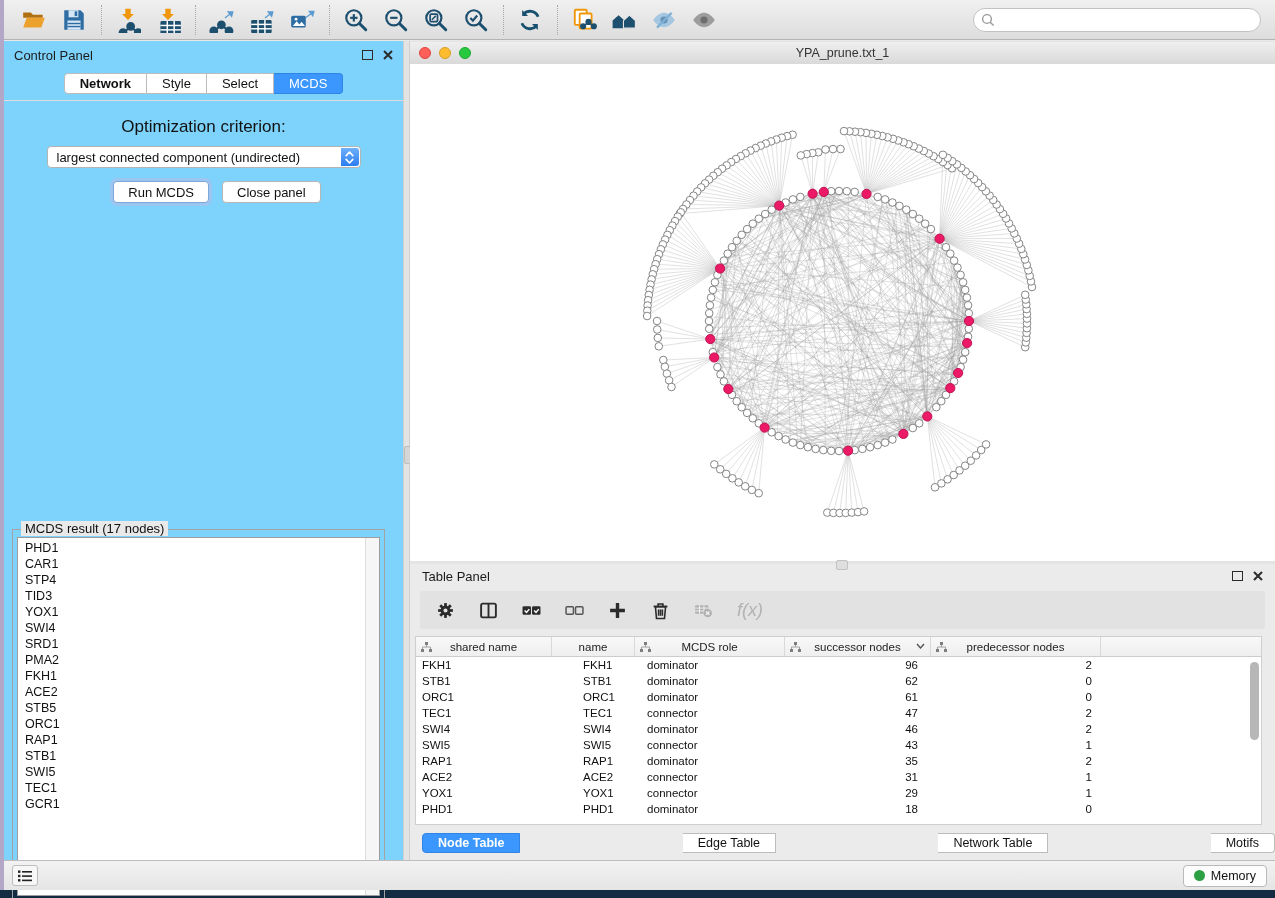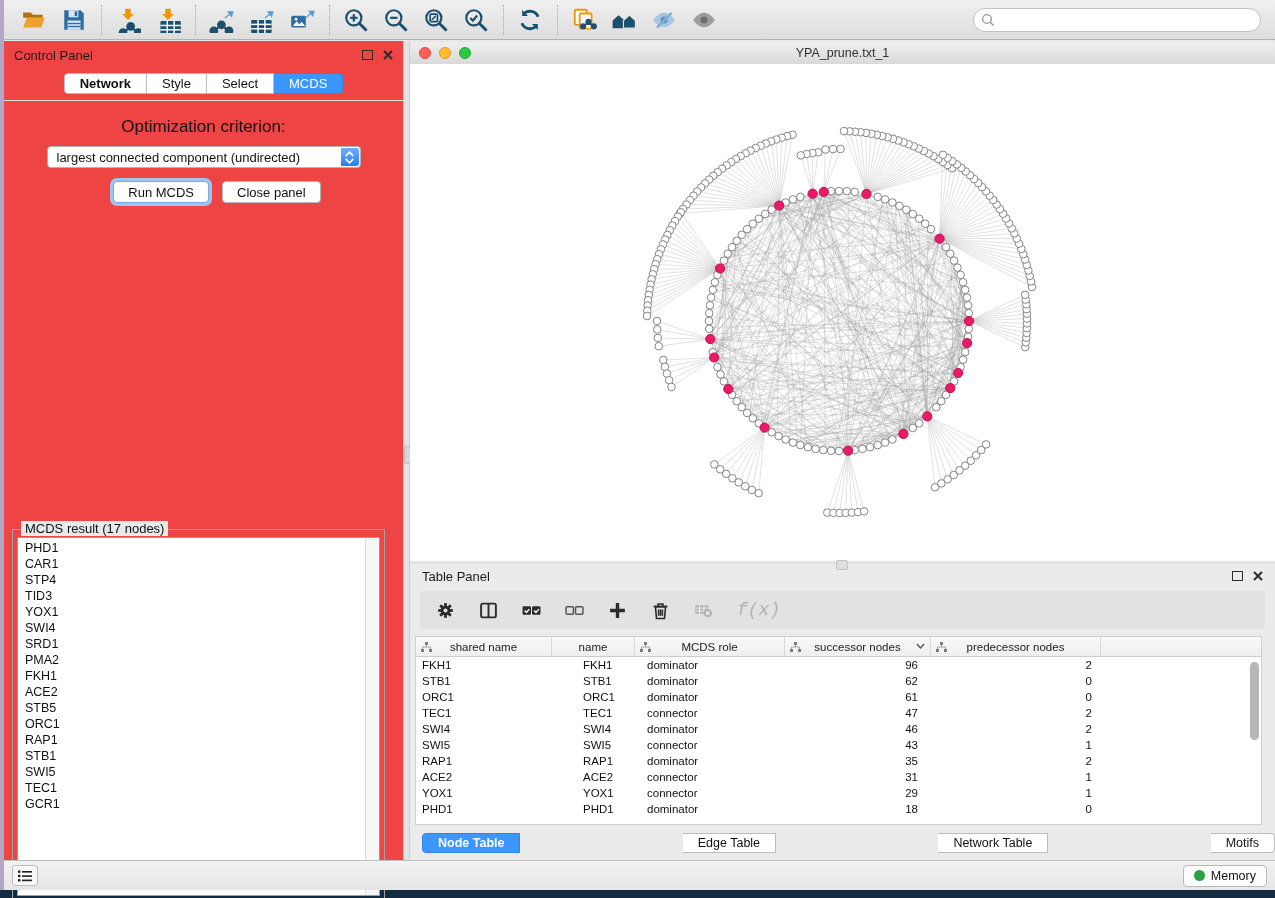--- a/index.html
+++ b/index.html
@@ -18,21 +18,21 @@
   .tb-group{display:flex;align-items:center;gap:6px;padding:0 6px;}
   .tb-sep{width:1px;height:30px;border-left:1px dotted #a8a8a8;margin:0 3px;}
   .tb-btn{width:34px;height:32px;border:none;background:transparent;padding:3px;cursor:pointer;}
   .tb-btn svg{width:26px;height:26px;display:block;}
   .search-wrap{position:absolute;right:14px;top:8px;}
   .search-input{width:288px;height:24px;border:1px solid #c2c2c2;border-radius:13px;
     background:#fff;box-sizing:border-box;padding:0 8px 0 26px;font-size:12px;outline:none;}
   .search-icon{position:absolute;left:8px;top:5px;width:14px;height:14px;}
 
   
-  .control-panel{position:absolute;left:0;top:41px;width:399px;bottom:30px;background:#ef4444;}
+  .control-panel{position:absolute;left:0;top:41px;width:399px;bottom:30px;background:#7dd3fc;}
   .cp-header{height:28px;display:flex;align-items:center;padding:0 10px;font-size:13px;color:#1b1b1b;}
   .panel-icons{margin-left:auto;display:flex;align-items:center;gap:10px;}
   .float-icon{width:9px;height:8px;border:1.6px solid #2b2b2b;display:inline-block;background:transparent;cursor:pointer;}
   .close-icon{width:10px;height:10px;display:inline-block;cursor:pointer;}
   .close-icon svg{display:block;}
   .seg{display:flex;}
   .seg-btn{height:21px;padding:0 15px;background:#fff;border:1px solid #bcbcbc;border-left:none;
     font-size:13px;color:#111;cursor:pointer;font-family:inherit;}
   .seg-btn:first-child{border-left:1px solid #bcbcbc;border-radius:4px 0 0 4px;font-weight:bold;}
   .seg-btn:last-child{border-radius:0 4px 4px 0;}
@@ -84,21 +84,21 @@
   .n-hub{fill:var(--hub);stroke:#c11254;stroke-width:1;}
 
   
   .table-panel{position:absolute;left:0;top:523px;right:0;bottom:0;background:#ebebeb;}
   .tp-header{height:24px;display:flex;align-items:center;padding:0 12px;font-size:13px;color:#1b1b1b;}
   .tp-toolbar{margin:3px 10px 0;height:38px;background:#e2e2e2;border-radius:3px;
     display:flex;align-items:center;gap:20px;padding:0 14px;}
   .tp-btn{border:none;background:transparent;padding:2px;cursor:pointer;height:26px;}
   .tp-btn svg{width:19px;height:19px;display:block;}
   .tp-btn.disabled{cursor:default;}
-  .fx{font-family:Liberation Mono, monospace;font-style:italic;font-size:18px;color:#b2b2b2;}
+  .fx{font-family:Liberation Sans, sans-serif;font-style:italic;font-size:18px;color:#b2b2b2;}
   .tp-table{position:absolute;left:5px;right:13px;top:72px;height:189px;background:#fff;
     border:1px solid #cfcfcf;box-sizing:border-box;overflow:hidden;}
   .t-header{display:flex;height:19px;background:linear-gradient(180deg,#f8f8f8,#efefef);
     border-bottom:1px solid #cccccc;}
   .th{position:relative;display:flex;align-items:center;justify-content:center;
     font-size:11.5px;color:#222;border-right:1px solid #d9d9d9;box-sizing:border-box;cursor:pointer;}
   .th .h-icon{position:absolute;left:5px;top:5px;}
   .th .sort{position:absolute;right:5px;top:6px;}
   .t-row{display:flex;height:16px;cursor:default;}
   .td{font-size:11.5px;color:#111;line-height:16px;box-sizing:border-box;white-space:nowrap;overflow:hidden;}

